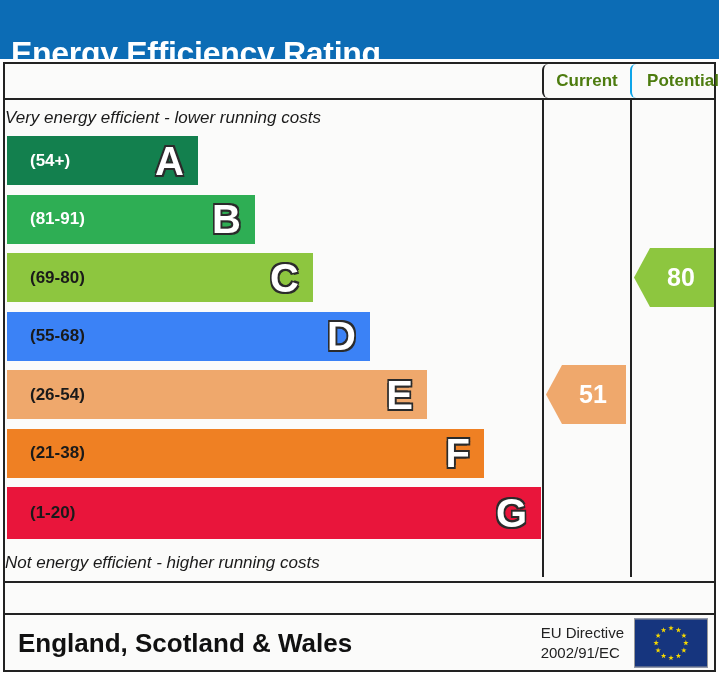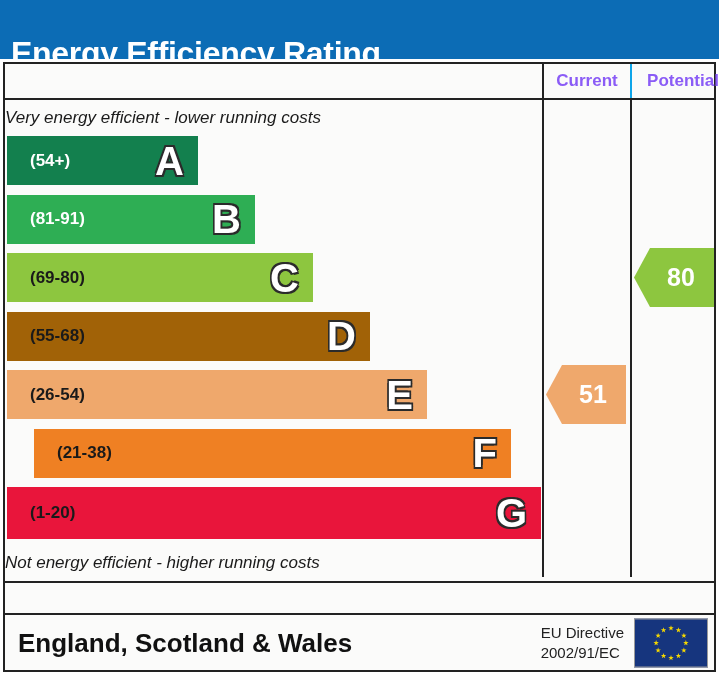--- a/index.html
+++ b/index.html
@@ -68,22 +68,23 @@
   }
   .colhead {
     position: absolute;
     top: 0;
     height: 100%;
     display: flex;
     align-items: center;
     justify-content: center;
     font-size: 17px;
     font-weight: bold;
-    color: #8b5cf6;
-    box-sizing: border-box;
+    color: #4d7c0f;
+    box-sizing: border-box;
+    border-radius: 6px;
   }
   .colhead.current  { left: 537px; width: 88px; border-left: 2px solid #222222; }
   .colhead.potential{ left: 625px; width: 104px; border-left: 2px solid #0ea5e9; }
 
   
   .vsep {
     position: absolute;
     top: 36px;
     bottom: 36px;
     width: 2px;
@@ -249,29 +250,29 @@
           <div class="bar-letter">A</div>
         </div>
         <div class="bar" style="top: 58.5px; width: 248px; height: 49px; background: rgb(46, 174, 84);">
           <div class="bar-range" style="color: rgb(255, 255, 255);">(81-91)</div>
           <div class="bar-letter">B</div>
         </div>
         <div class="bar" style="top: 117px; width: 306px; height: 49px; background: rgb(141, 198, 63);">
           <div class="bar-range" style="color: rgb(26, 26, 26);">(69-80)</div>
           <div class="bar-letter">C</div>
         </div>
-        <div class="bar" style="top: 175.5px; width: 363px; height: 49px; background: #a16207;">
+        <div class="bar" style="top: 175.5px; width: 363px; height: 49px; background: #3b82f6;">
           <div class="bar-range" style="color: rgb(26, 26, 26);">(55-68)</div>
           <div class="bar-letter">D</div>
         </div>
         <div class="bar" style="top: 234px; width: 420px; height: 49px; background: rgb(239, 168, 108);">
           <div class="bar-range" style="color: rgb(26, 26, 26);">(26-54)</div>
           <div class="bar-letter">E</div>
         </div>
-        <div class="bar" style="top: 292.5px; width: 477px; height: 49px; background: rgb(239, 128, 35); margin-left: 27px;">
+        <div class="bar" style="top: 292.5px; width: 477px; height: 49px; background: rgb(239, 128, 35);">
           <div class="bar-range" style="color: rgb(26, 26, 26);">(21-38)</div>
           <div class="bar-letter">F</div>
         </div>
         <div class="bar" style="top: 351px; width: 534px; height: 52px; background: rgb(233, 21, 59);">
           <div class="bar-range" style="color: rgb(26, 26, 26);">(1-20)</div>
           <div class="bar-letter">G</div>
         </div>
       </div>
 
     <div class="caption bottom">

